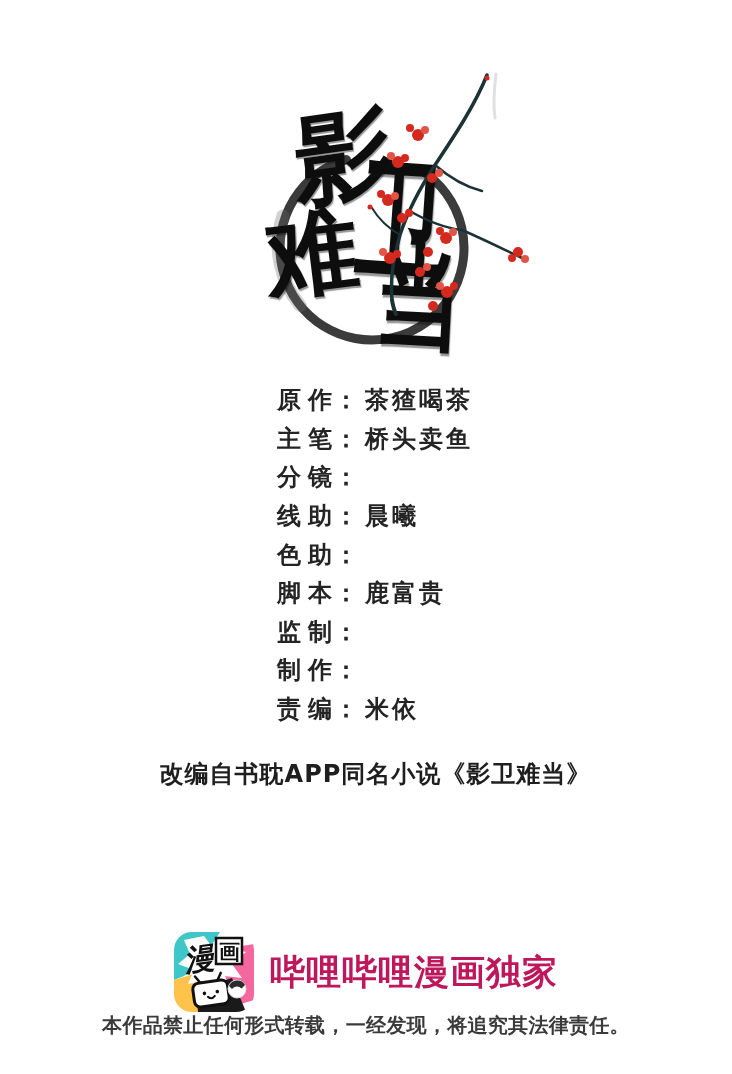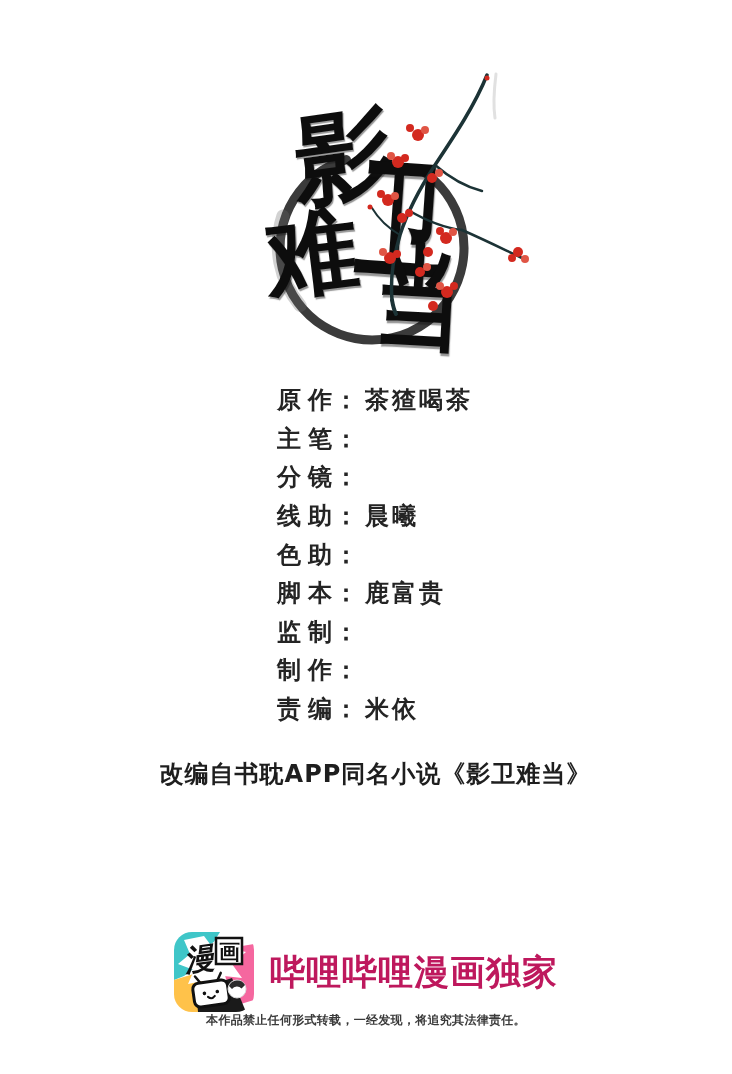--- a/index.html
+++ b/index.html
@@ -51,21 +51,21 @@
   .footer-brand{
     position:absolute;left:0;right:0;top:932px;
     display:flex;justify-content:center;align-items:center;gap:16px;
   }
   .app-icon{width:80px;height:80px;flex:0 0 auto;}
   .brand-text{
     font-size:35px;font-weight:700;color:#be185d;letter-spacing:1px;
   }
   .legal{
     position:absolute;left:0;right:0;top:1012px;
-    text-align:center;font-size:12px;font-weight:700;
+    text-align:center;font-size:20px;font-weight:700;
     letter-spacing:.3px;color:#3a3a3a;
   }
 </style>
 </head>
 <body>
 
 <div class="page">
 
   <div class="logo-art">
     <svg class="enso-layer" width="280" height="310" viewBox="0 0 280 310">
@@ -130,20 +130,21 @@
   <div class="credits">
     <div class="credit-row">
       <span class="credit-label">原作</span>
         <span class="credit-colon">：</span>
         <span class="credit-value">茶猹喝茶</span>
     </div>
 
     <div class="credit-row">
       <span class="credit-label">主笔</span>
         <span class="credit-colon">：</span>
+        <span class="credit-value">桥头卖鱼</span>
     </div>
 
     <div class="credit-row">
       <span class="credit-label">分镜</span>
         <span class="credit-colon">：</span>
     </div>
 
     <div class="credit-row">
       <span class="credit-label">线助</span>
         <span class="credit-colon">：</span>

